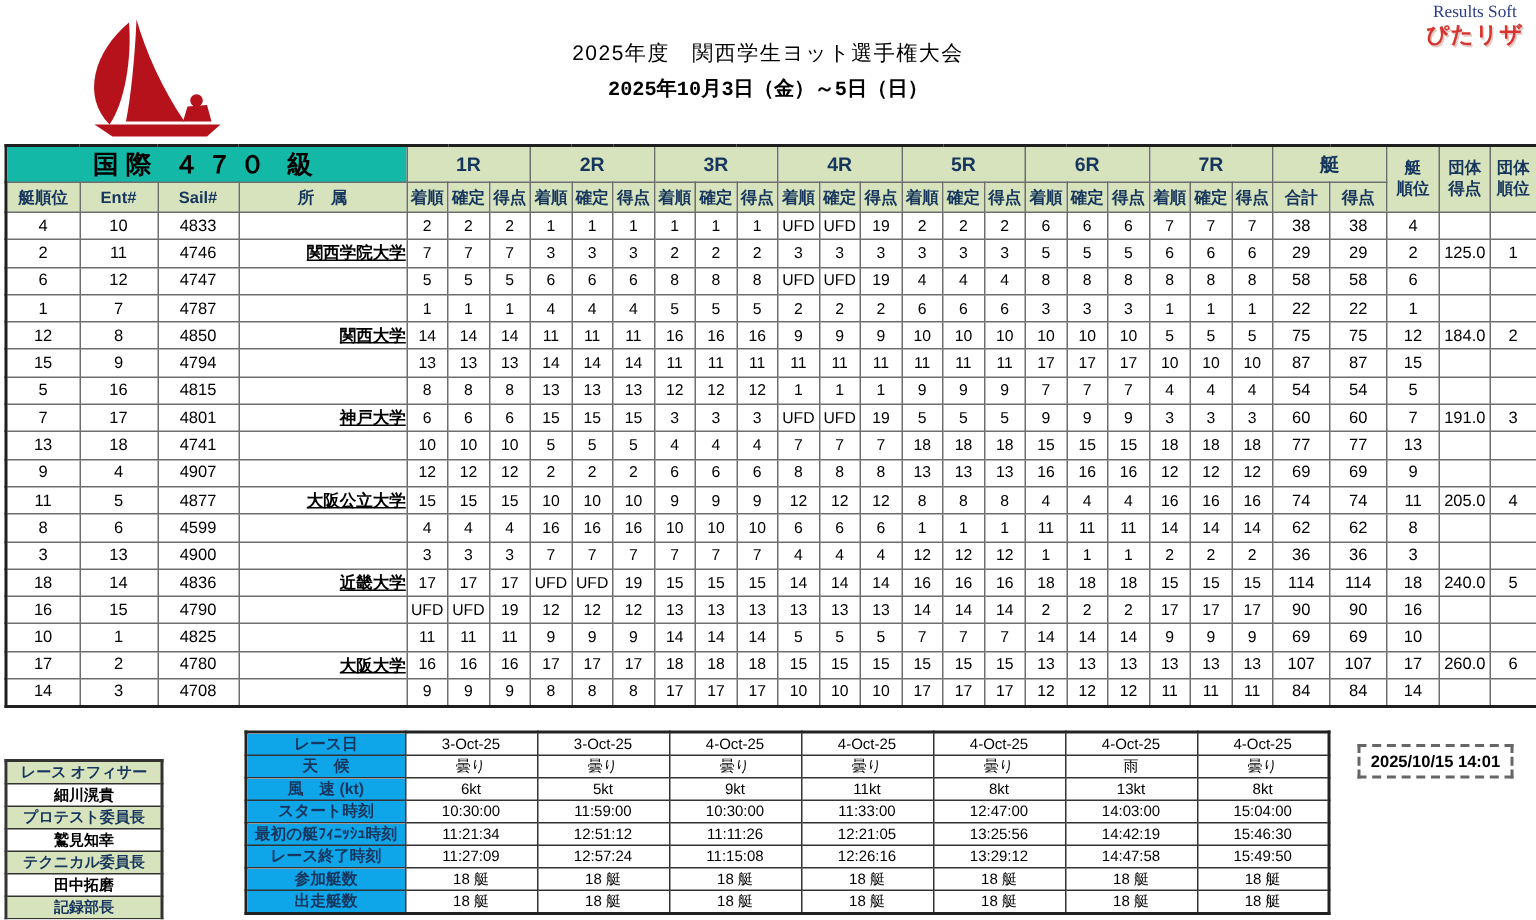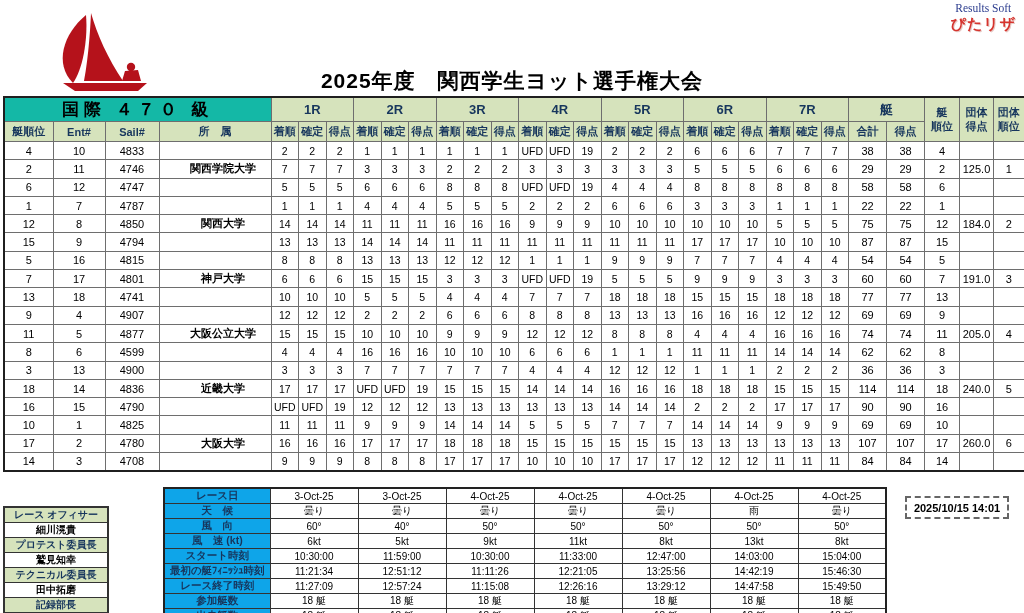--- a/index.html
+++ b/index.html
@@ -3,42 +3,42 @@
 <meta charset="utf-8">
 <style>
   * { box-sizing: border-box; }
   html,body { margin:0; padding:0; background:#fff; }
   body { width:1024px; height:613px; font-family:"Liberation Sans","DejaVu Sans",sans-serif; }
   .page { position:relative; width:1024px; height:613px; overflow:hidden; background:#fff; }
 
   
   .logo { position:absolute; left:34px; top:12px; }
   .title-block { position:absolute; left:0; right:0; top:27px; text-align:center; color:#000; }
-  .title-main { font-size:21px; font-weight:bold; letter-spacing:1px;margin-top:40px; }
+  .title-main { font-size:14px; font-weight:normal; letter-spacing:1px; }
   .title-sub  { font-size:13.5px; font-weight:bold; margin-top:5px;font-family:Liberation Mono, monospace; }
   .brand { position:absolute; right:8px; top:2px; text-align:center; line-height:1.15; }
   .brand-top { font-family:"Liberation Serif","DejaVu Serif",serif; color:#2b3c8e; font-size:11.5px; }
   .brand-bottom { color:#d6342e; font-weight:bold; font-size:15px; letter-spacing:1px;
                   text-shadow:1px 1px 0 #e7c9c5; }
 
   
   table.results { position:absolute; left:3px; top:96px; width:1018px;
                   border-collapse:collapse; table-layout:fixed; border:2px solid #1f1f1f; }
   .results th, .results td { padding:0; margin:0; text-align:center; vertical-align:middle;
                   border-right:1px solid #6e6e6e; border-bottom:1px solid #6e6e6e;
                   overflow:hidden; white-space:nowrap; }
   .green { background:#d6e3bc; color:#17365d; }
   .rhead { font-size:13px; font-weight:bold; height:20px; }
   .class-cell { background:#14b8a6; color:#000; font-size:17px; font-weight:bold; letter-spacing:5px; }
   .hdr2 { font-size:11px; font-weight:bold; height:20px; border-bottom:2px solid #333; }
   .two-line { line-height:1.25; }
   .no-r { border-right:none; }
   .col-club { border-right:2px solid #333; }
   .results tbody td { height:18.3px; font-size:11px; color:#000; background:#fff; }
-  .results tbody td.club { text-align:center; padding-left:16px; font-weight:bold; }
+  .results tbody td.club { text-align:right; padding-left:16px; font-weight:bold;text-decoration:underline; }
   .results tbody td.race { font-size:10.5px; }
 
   
   table.officials { position:absolute; left:3px; top:506px; width:106px;
                     border-collapse:collapse; table-layout:fixed; border:2px solid #333; }
   .officials td { border:1px solid #333; height:11.4px; font-size:10px; font-weight:bold;
                   text-align:center; padding:0; white-space:nowrap; overflow:hidden; }
   .officials td.role { background:#d6e3bc; color:#17365d; }
   .officials td.name { background:#fff; color:#000; }
 
@@ -803,30 +803,20 @@
           <td class="lbl">天　候</td>
           <td>曇り</td>
           <td>曇り</td>
           <td>曇り</td>
           <td>曇り</td>
           <td>曇り</td>
           <td>雨</td>
           <td>曇り</td>
         </tr>
         <tr>
-          <td class="lbl">風　向</td>
-          <td>60°</td>
-          <td>40°</td>
-          <td>50°</td>
-          <td>50°</td>
-          <td>50°</td>
-          <td>50°</td>
-          <td>50°</td>
-        </tr>
-        <tr>
           <td class="lbl">風　速 (kt)</td>
           <td>6kt</td>
           <td>5kt</td>
           <td>9kt</td>
           <td>11kt</td>
           <td>8kt</td>
           <td>13kt</td>
           <td>8kt</td>
         </tr>
         <tr>

